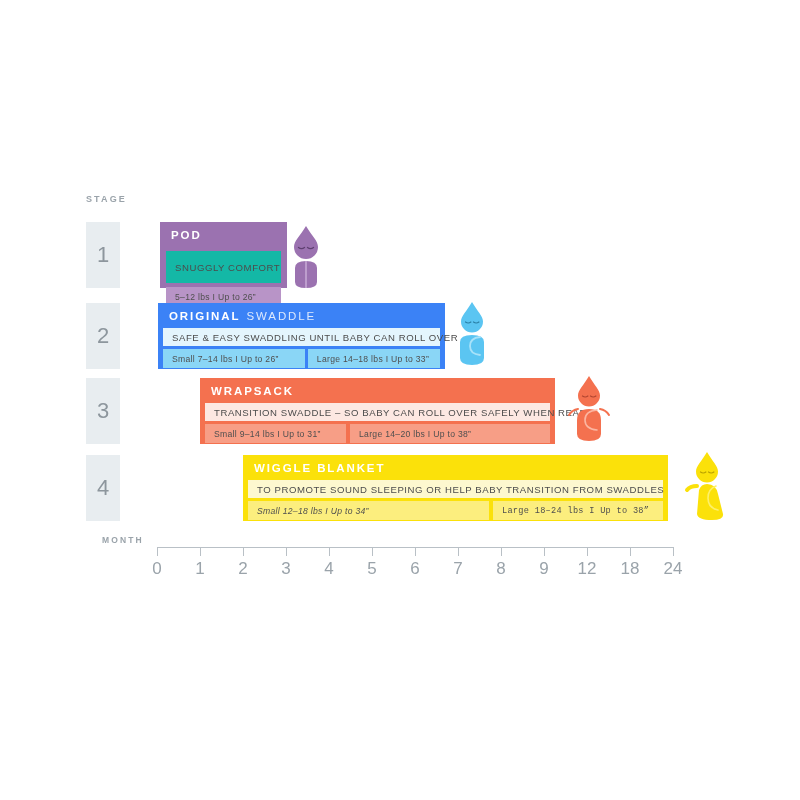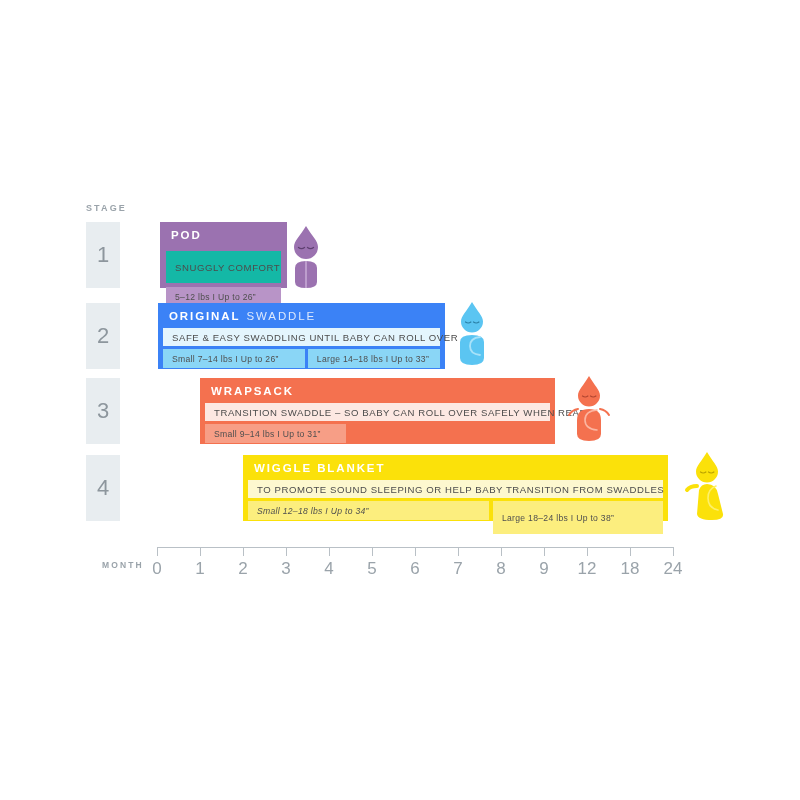--- a/index.html
+++ b/index.html
@@ -7,21 +7,21 @@
     width:800px;height:800px;
     background:#ffffff;
     font-family:"Liberation Sans", sans-serif;
     -webkit-font-smoothing:antialiased;
     overflow:hidden;
   }
   #chart{position:relative;width:800px;height:800px;}
 
   
   .stage-head{
-    position:absolute;left:86px;top:203px;
+    position:absolute;left:86px;top:194px;
     font-size:9px;letter-spacing:2.1px;color:#9aa3aa;font-weight:600;text-align:right;
   }
   .stage-box{
     position:absolute;left:86px;width:34px;
     background:#e8edf0;
     display:flex;align-items:center;justify-content:center;
     color:#8d969d;font-size:22px;font-weight:400;
     letter-spacing:0;
   }
 
@@ -125,20 +125,21 @@
   </div>
 
   <div class="bar" style="left:200px;top:378px;width:355px;height:66px;background:#f4714f;">
     <div class="bar-title" style="height:25px;border-radius:10px;">
       <span>WRAPSACK</span>
     </div>
     <div class="bar-sub" style="height:18px;margin:0 5px;background:#fde8e2;">TRANSITION SWADDLE – SO BABY CAN ROLL OVER SAFELY WHEN READY</div>
     <div class="bar-sizes" style="height:22px;margin:3px 5px 0 5px;">
       <div class="size-cell" style="width:141px;height:19px;background:#f79e86;">Small 9–14 lbs I Up to 31”</div>
       <div class="size-gap" style="width:4px;"></div>
+      <div class="size-cell" style="width:200px;height:19px;background:#f79e86;">Large 14–20 lbs I Up to 38”</div>
     </div>
   </div>
 
   <div class="baby" style="left:566px;top:374px;">
     <svg width="46" height="72" viewBox="0 0 46 72">
       <path d="M23 2 C17.5 11.5 12 16 12 21.5 A11 11 0 0 0 34 21.5 C34 16 28.5 11.5 23 2 Z" fill="#f4714f"></path>
       <path d="M16.5 22 q2.7 2 5.4 0" stroke="#b04530" stroke-width="1.2" fill="none" stroke-linecap="round"></path>
       <path d="M24.5 22 q2.7 2 5.4 0" stroke="#b04530" stroke-width="1.2" fill="none" stroke-linecap="round"></path>
       <path d="M12 35 q-6 1 -9 6" stroke="#f4714f" stroke-width="2" fill="none" stroke-linecap="round"></path>
       <path d="M34 35 q6 1 9 6" stroke="#f4714f" stroke-width="2" fill="none" stroke-linecap="round"></path>
@@ -148,36 +149,36 @@
   </div>
 
   <div class="bar" style="left:243px;top:455px;width:425px;height:66px;background:#fbe10a;">
     <div class="bar-title" style="height:25px;">
       <span>WIGGLE BLANKET</span>
     </div>
     <div class="bar-sub" style="height:18px;margin:0 5px;background:#fdf8cf;">TO PROMOTE SOUND SLEEPING OR HELP BABY TRANSITION FROM SWADDLES</div>
     <div class="bar-sizes" style="height:22px;margin:3px 5px 0 5px;">
       <div class="size-cell" style="width:261px;height:19px;background:#fcee7e;font-style:italic;">Small 12–18 lbs I Up to 34”</div>
       <div class="size-gap" style="width:4px;"></div>
-      <div class="size-cell" style="width:184px;height:33px;background:#fcee7e;">Large 18–24 lbs I Up to 38”</div>
+      <div class="size-cell" style="width:184px;height:19px;background:#fcee7e;font-family:Liberation Mono, monospace;">Large 18–24 lbs I Up to 38”</div>
     </div>
   </div>
 
   <div class="baby" style="left:681px;top:450px;">
     <svg width="48" height="74" viewBox="0 0 48 74">
       <path d="M26 2 C20.5 11.5 15 16 15 21.5 A11 11 0 0 0 37 21.5 C37 16 31.5 11.5 26 2 Z" fill="#fbe10a"></path>
       <path d="M19.5 22 q2.7 2 5.4 0" stroke="#b8a000" stroke-width="1.2" fill="none" stroke-linecap="round"></path>
       <path d="M27.5 22 q2.7 2 5.4 0" stroke="#b8a000" stroke-width="1.2" fill="none" stroke-linecap="round"></path>
       <path d="M16 36 q-7 0 -10 4" stroke="#fbe10a" stroke-width="4" fill="none" stroke-linecap="round"></path>
       <path d="M18 40 q2 -6 8 -6 q9 0 11 10 l5 20 q1 6 -11 6 q-14 0 -15 -6 Z" fill="#fbe10a"></path>
       <path d="M35 36 q-8 3 -8 12 q0 10 10 12" stroke="#fdf06a" stroke-width="1.6" fill="none" stroke-linecap="round"></path>
     </svg>
   </div>
 
-  <div class="axis-label" style="left:90px;top:560px;padding-left:12px;">MONTH</div>
+  <div class="axis-label" style="left:90px;top:535px;padding-left:12px;">MONTH</div>
 
   <div class="axis-line" style="left:157px;top:547px;width:517px;height:1px;"></div>
 
   <div id="ticks">
       <div class="tick" style="left: 157px; top: 547px; height: 9px;"></div>
       <div class="tick-label" style="left: 137px; top: 559px; width: 40px;">0</div>
       <div class="tick" style="left: 200px; top: 547px; height: 9px;"></div>
       <div class="tick-label" style="left: 180px; top: 559px; width: 40px;">1</div>
       <div class="tick" style="left: 243px; top: 547px; height: 9px;"></div>
       <div class="tick-label" style="left: 223px; top: 559px; width: 40px;">2</div>

